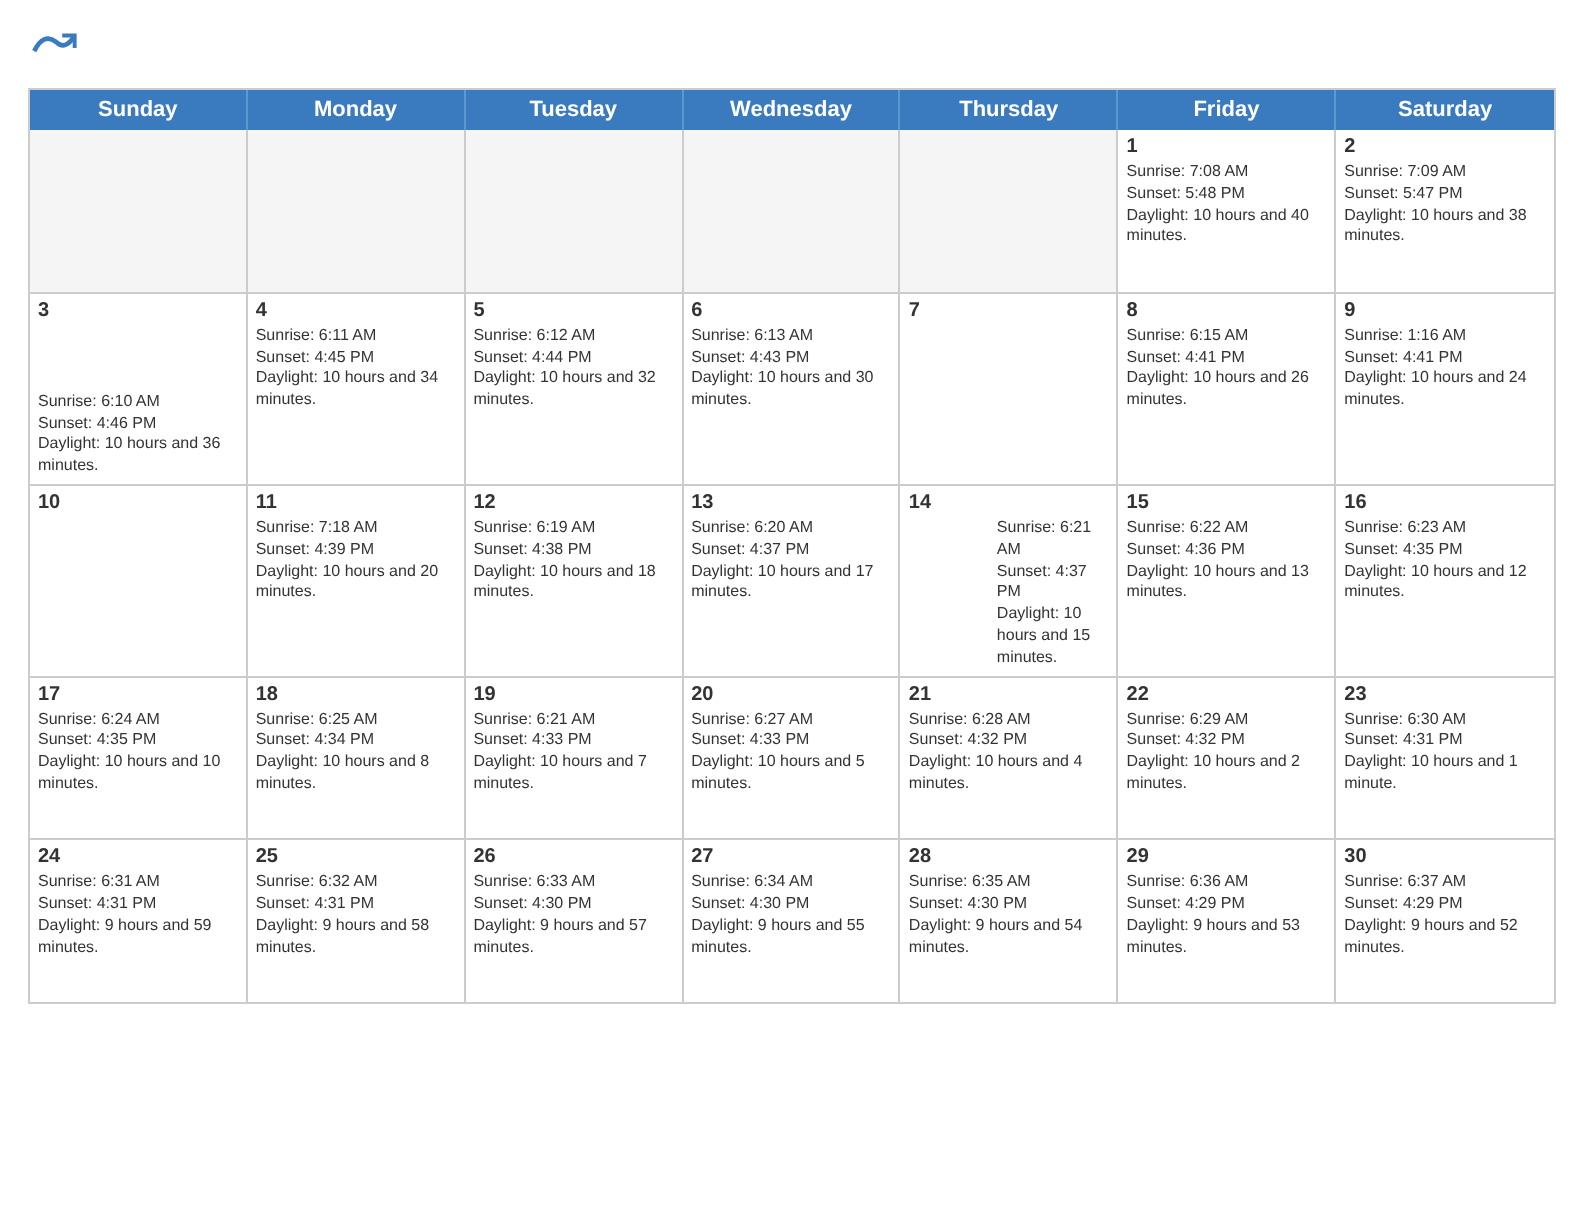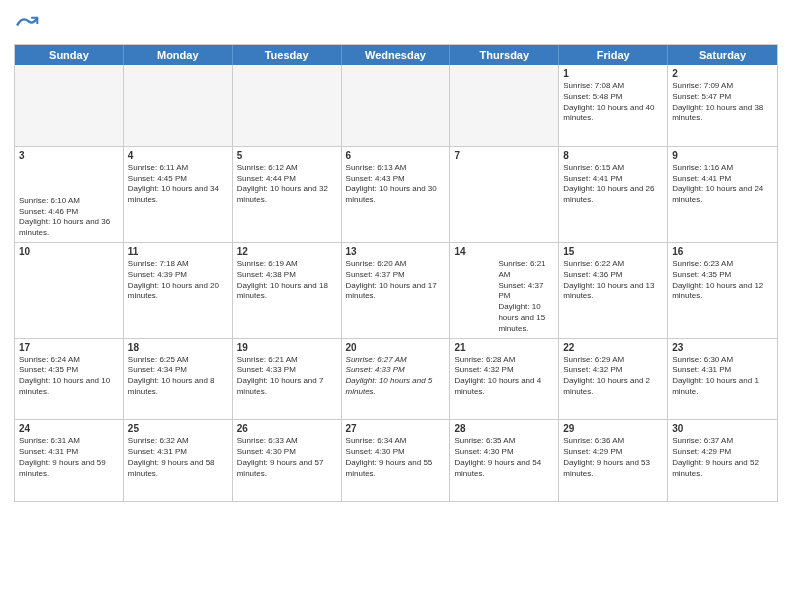--- a/index.html
+++ b/index.html
@@ -258,21 +258,21 @@
 Daylight: 10 hours and 8 minutes.</div>
           </div>
           <div class="cal-cell">
             <span class="day-num">19</span>
             <div class="day-info" style="white-space: pre-line;">Sunrise: 6:21 AM
 Sunset: 4:33 PM
 Daylight: 10 hours and 7 minutes.</div>
           </div>
           <div class="cal-cell">
             <span class="day-num">20</span>
-            <div class="day-info" style="white-space: pre-line; font-style: italic;">Sunrise: 6:27 AM
+            <div class="day-info" style="white-space: pre-line;">Sunrise: 6:27 AM
 Sunset: 4:33 PM
 Daylight: 10 hours and 5 minutes.</div>
           </div>
           <div class="cal-cell">
             <span class="day-num">21</span>
             <div class="day-info" style="white-space: pre-line;">Sunrise: 6:28 AM
 Sunset: 4:32 PM
 Daylight: 10 hours and 4 minutes.</div>
           </div>
           <div class="cal-cell">

